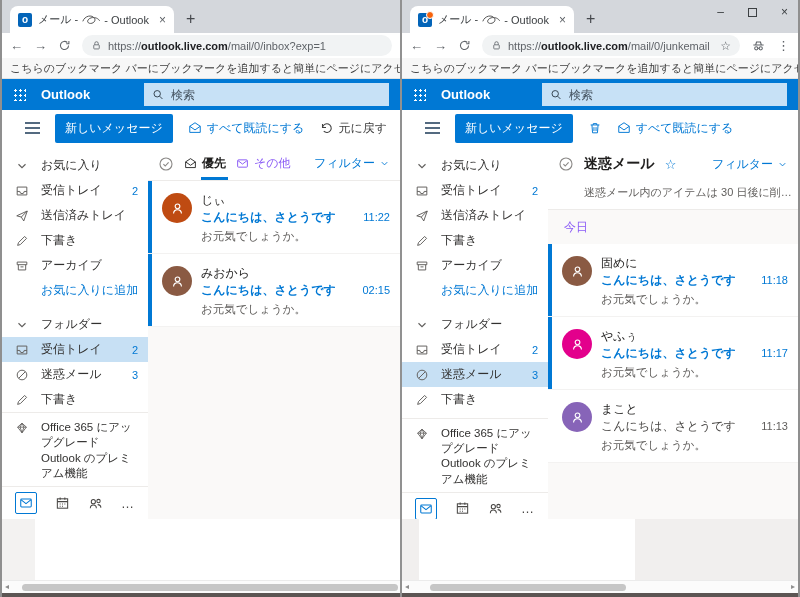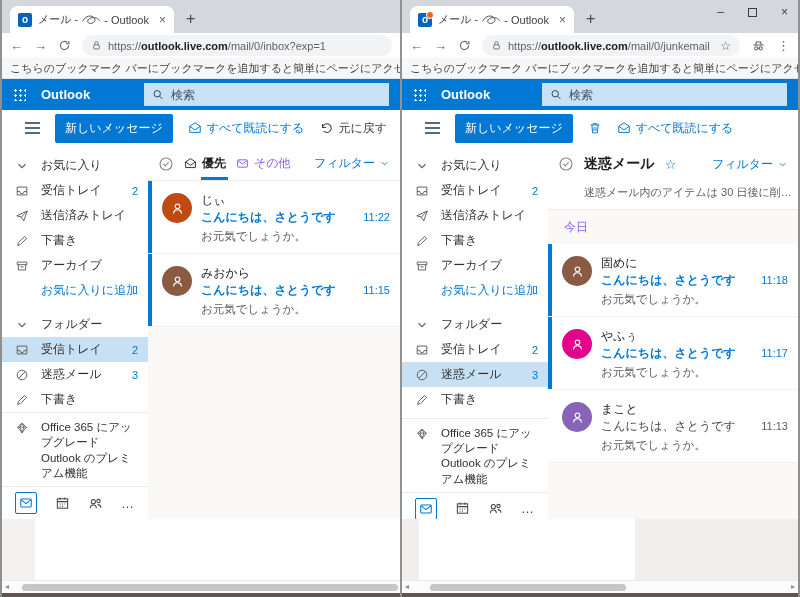--- a/index.html
+++ b/index.html
@@ -407,21 +407,21 @@
         <div class="msg unread">
           <span class="avatar" style="background: rgb(138, 90, 67);">
               <svg class="ic" width="15" height="15" viewBox="0 0 16 16">
                 <use href="#i-person"></use>
               </svg>
             </span>
           <span class="mcol">
             <span class="sender">みおから</span>
             <span class="subline">
               <span class="subject">こんにちは、さとうです</span>
-              <span class="mtime">11:15</span>
+              <span class="mtime">02:15</span>
             </span>
             <span class="preview">お元気でしょうか。</span>
           </span>
         </div>
         <div class="filler"></div>
       </div>
     </div>
 
     <div class="pagebottom">
         <div class="pb-strip-l"></div>

